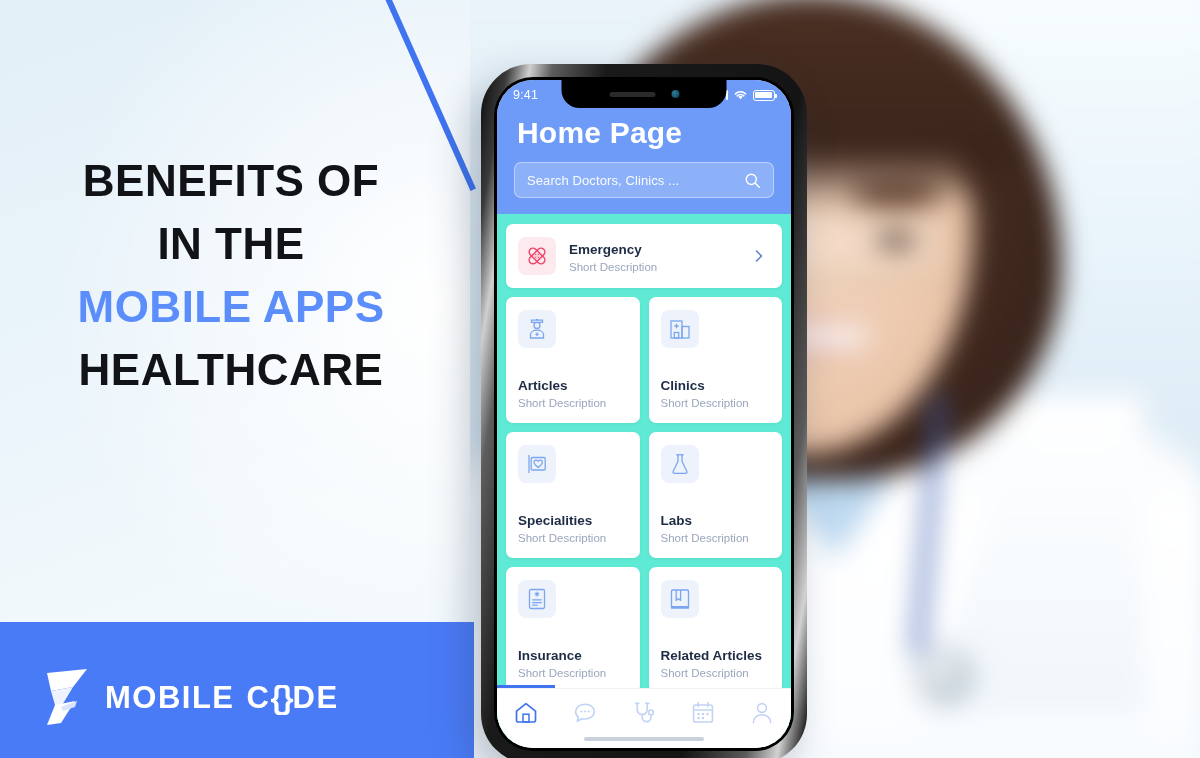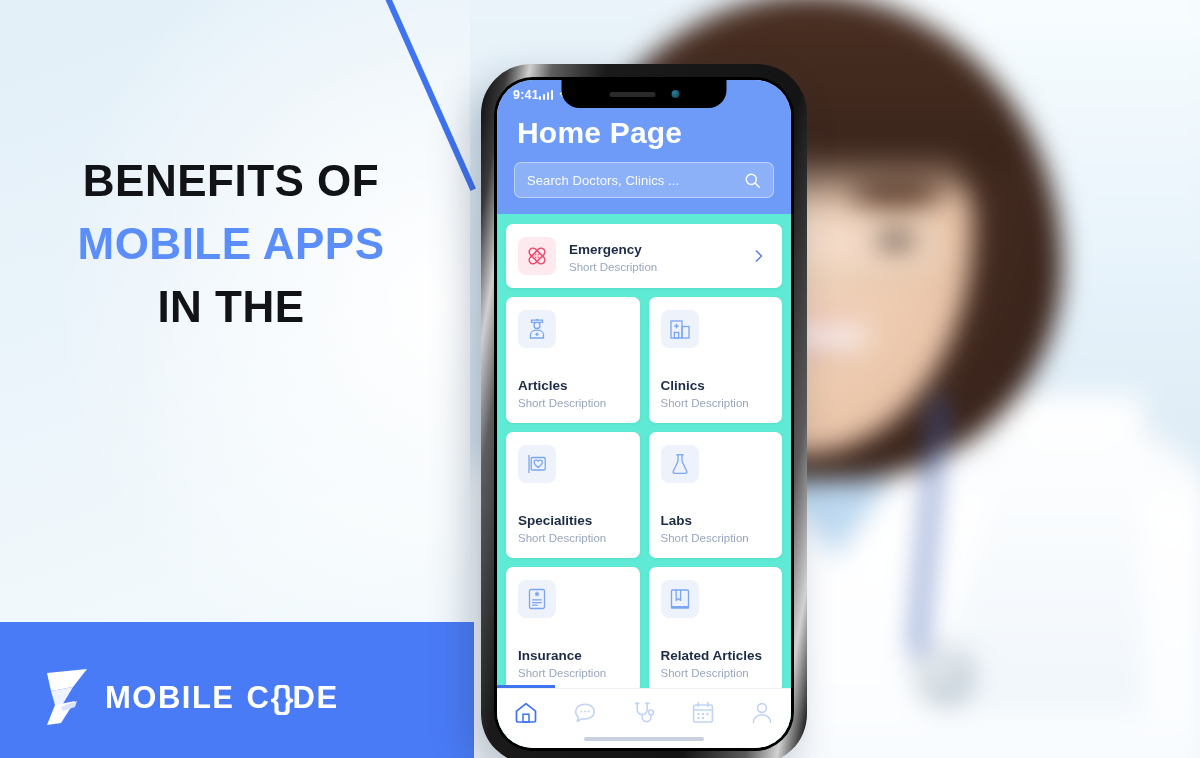--- a/index.html
+++ b/index.html
@@ -240,24 +240,25 @@
   
   .app-header {
     position: relative;
     background: #6d9bf7;
     padding: 0 0 16px 0;
     z-index: 10;
   }
   .statusbar {
     height: 30px;
     display: flex; align-items: center;
+    justify-content: space-between;
     padding: 0 16px;
     color: #fff;
     font-size: 12.5px;
-    font-weight: 700;
+    font-weight: 400;
   }
   .sb-time { letter-spacing: 0.2px; }
   .sb-right { display: flex; align-items: center; gap: 5px; }
   .bars { display: flex; align-items: flex-end; gap: 1.5px; height: 10px; }
   .bars i { width: 2.5px; background: #fff; border-radius: 1px; display: block; }
   .bars i:nth-child(1){height:4px}.bars i:nth-child(2){height:6px}
   .bars i:nth-child(3){height:8px}.bars i:nth-child(4){height:10px}
   .battery {
     width: 22px; height: 11px; border: 1.4px solid #fff; border-radius: 3px;
     position: relative; padding: 1.2px;
@@ -392,22 +393,23 @@
       <div class="ph-stetho-left2"></div>
       <div class="ph-stetho-tube"></div>
       <div class="ph-stetho-head"></div>
     </div>
   </div>
 
   <div class="diagonal"></div>
 
   <div class="headline">
     <span class="l">BENEFITS OF</span>
+    <span class="l">IN THE</span>
     <span class="l accent">MOBILE APPS</span>
-    <span class="l">IN THE</span>
+    <span class="l">HEALTHCARE</span>
   </div>
 
   <div class="footer-bar"></div>
 
   <div class="logo">
     <svg class="logo-mark" viewBox="0 0 44 62">
       <polygon points="2,6 42,2 28,20 6,24" fill="#ffffff"></polygon>
       <polygon points="6,24 28,20 16,40 10,38" fill="#eef3ff"></polygon>
       <polygon points="10,38 30,34 16,56 2,58" fill="#ffffff"></polygon>
       <polygon points="16,40 32,34 30,40 18,44" fill="#d8e4ff"></polygon>

